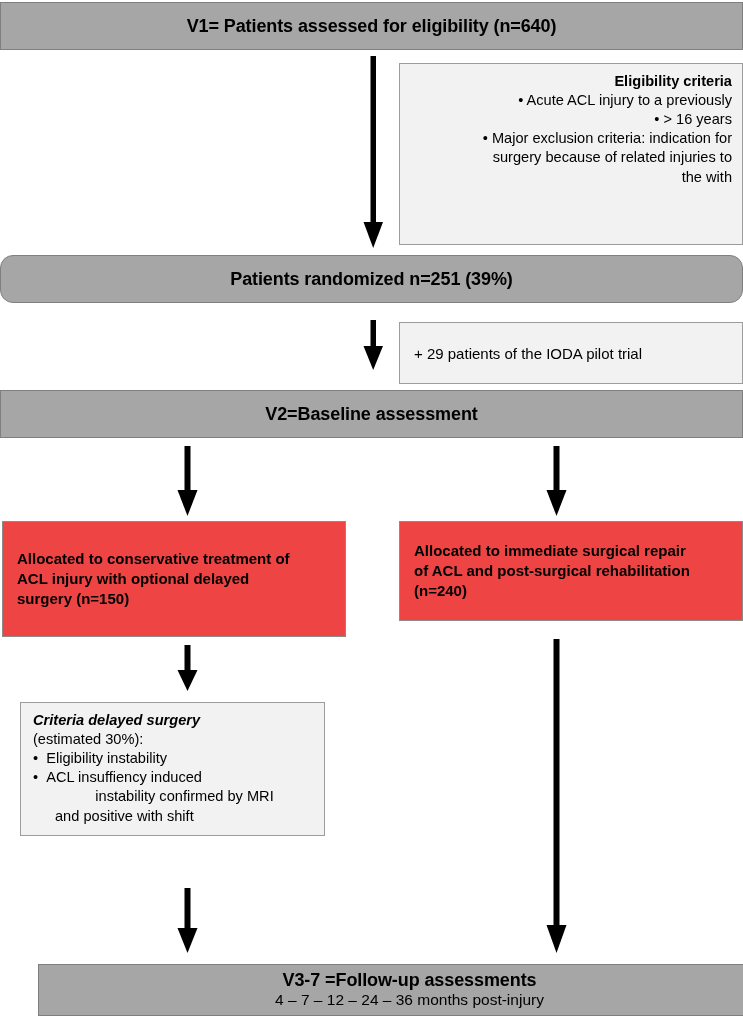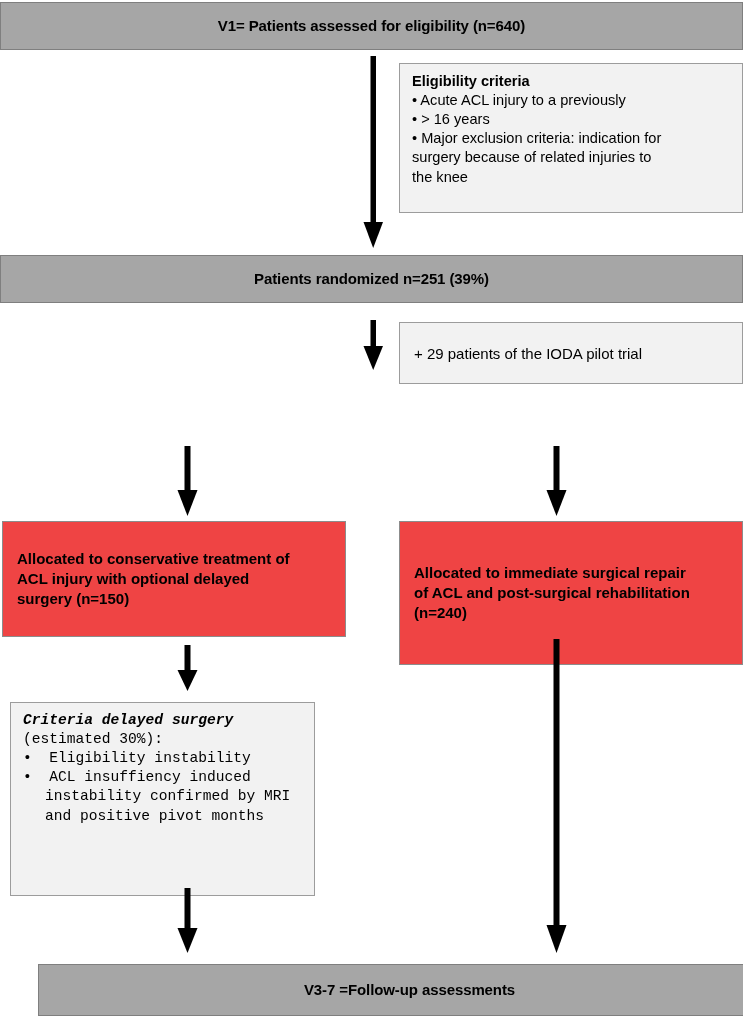--- a/index.html
+++ b/index.html
@@ -23,21 +23,21 @@
     box-sizing: border-box;
     display: flex;
     flex-direction: column;
     align-items: center;
     justify-content: center;
     color: #000000;
     text-align: center;
   }
   .stage-bar .line1 {
     font-weight: bold;
-    font-size: 15px;
+    font-size: 18px;
     letter-spacing: -0.1px;
     line-height: 1.15;
   }
   .stage-bar .line2 {
     font-weight: normal;
     font-size: 15.5px;
     line-height: 1.2;
   }
   
   .note-box {
@@ -106,46 +106,49 @@
     <div class="line1">V1= Patients assessed for eligibility (n=640)</div>
   </div>
 
   <div class="arrow" style="left:362px; top:56px; width:24px; height:192px;">
     <svg width="24" height="192" viewBox="0 0 24 192" aria-hidden="true">
       <rect x="8.5" y="0" width="5.5" height="170" fill="#000000"></rect>
       <polygon points="11.2,192 1.5,166 21,166" fill="#000000"></polygon>
     </svg>
   </div>
 
-  <div class="note-box" style="left:399px; top:63px; width:344px; height:150px;">
+  <div class="note-box" style="left:399px; top:63px; width:344px; height:182px;text-align:right;">
     <div class="pad">
       <span class="note-title">Eligibility criteria</span>
       <span class="bullet-line">• Acute ACL injury  to a previously</span>
       <span class="bullet-line">• &gt; 16 years</span>
       <span class="bullet-line">• Major exclusion criteria: indication for</span>
       <span class="bullet-line">surgery because of related injuries to</span>
-      <span class="bullet-line">the knee</span>
-    </div>
-  </div>
-
-  <div class="stage-bar" style="left:0px; top:255px; width:743px; height:48px;">
+      <span class="bullet-line">the with</span>
+    </div>
+  </div>
+
+  <div class="stage-bar" style="left:0px; top:255px; width:743px; height:48px;border-radius:13px;">
     <div class="line1">Patients randomized n=251 (39%)</div>
   </div>
 
   <div class="arrow" style="left:362px; top:320px; width:24px; height:50px;">
     <svg width="24" height="50" viewBox="0 0 24 50" aria-hidden="true">
       <rect x="8.5" y="0" width="5.5" height="30" fill="#000000"></rect>
       <polygon points="11.2,50 1.5,26 21,26" fill="#000000"></polygon>
     </svg>
   </div>
 
   <div class="plain-box" style="left:399px; top:322px; width:344px; height:62px;">
     <div class="pad">+ 29 patients of the IODA pilot trial</div>
   </div>
 
+  <div class="stage-bar" style="left:0px; top:390px; width:743px; height:48px;">
+    <div class="line1">V2=Baseline assessment</div>
+  </div>
 
   <div class="arrow" style="left:176px; top:446px; width:24px; height:70px;">
     <svg width="24" height="70" viewBox="0 0 24 70" aria-hidden="true">
       <rect x="8.5" y="0" width="6" height="48" fill="#000000"></rect>
       <polygon points="11.5,70 1.5,44 21.5,44" fill="#000000"></polygon>
     </svg>
   </div>
 
   <div class="arrow" style="left:545px; top:446px; width:24px; height:70px;">
     <svg width="24" height="70" viewBox="0 0 24 70" aria-hidden="true">
@@ -155,21 +158,21 @@
   </div>
 
   <div class="alloc-box" style="left:2px; top:521px; width:344px; height:116px;">
     <div class="pad">
       <span class="bullet-line">Allocated to conservative treatment of</span>
       <span class="bullet-line">ACL injury with optional delayed</span>
       <span class="bullet-line">surgery (n=150)</span>
     </div>
   </div>
 
-  <div class="alloc-box" style="left:399px; top:521px; width:344px; height:144px;align-items:center;">
+  <div class="alloc-box" style="left:399px; top:521px; width:344px; height:100px;align-items:center;">
     <div class="pad">
       <span class="bullet-line">Allocated to immediate surgical repair</span>
       <span class="bullet-line">of ACL and post-surgical rehabilitation</span>
       <span class="bullet-line">(n=240)</span>
     </div>
   </div>
 
   <div class="arrow" style="left:176px; top:645px; width:24px; height:46px;">
     <svg width="24" height="46" viewBox="0 0 24 46" aria-hidden="true">
       <rect x="8.5" y="0" width="6" height="28" fill="#000000"></rect>
@@ -177,35 +180,36 @@
     </svg>
   </div>
 
   <div class="arrow" style="left:545px; top:639px; width:24px; height:314px;">
     <svg width="24" height="314" viewBox="0 0 24 314" aria-hidden="true">
       <rect x="8.5" y="0" width="6" height="288" fill="#000000"></rect>
       <polygon points="11.5,314 1.5,286 21.5,286" fill="#000000"></polygon>
     </svg>
   </div>
 
-  <div class="note-box" style="left:10px; top:702px; width:305px; height:194px;font-family:Liberation Mono, monospace;">
+  <div class="note-box" style="left:20px; top:702px; width:305px; height:134px;">
     <div class="pad">
       <span class="note-title-italic">Criteria delayed surgery</span>
       <span class="bullet-line">(estimated 30%):</span>
       <span class="bullet-hang2">•&nbsp;&nbsp;<span>Eligibility instability</span></span>
       <span class="bullet-hang2">•&nbsp;&nbsp;<span>ACL insuffiency induced</span></span>
-      <span class="bullet-line" style="padding-left:22px;">instability confirmed by MRI</span>
-      <span class="bullet-line" style="padding-left:22px;">and positive pivot months</span>
+      <span class="bullet-line" style="padding-left:22px;text-align:center;">instability confirmed by MRI</span>
+      <span class="bullet-line" style="padding-left:22px;">and positive with shift</span>
     </div>
   </div>
 
   <div class="arrow" style="left:176px; top:888px; width:24px; height:65px;">
     <svg width="24" height="65" viewBox="0 0 24 65" aria-hidden="true">
       <rect x="8.5" y="0" width="6" height="42" fill="#000000"></rect>
       <polygon points="11.5,65 1.5,40 21.5,40" fill="#000000"></polygon>
     </svg>
   </div>
 
   <div class="stage-bar" style="left:0px; top:964px; width:743px; height:52px;margin-left:38px;">
     <div class="line1">V3-7 =Follow-up assessments</div>
+    <div class="line2">4 – 7 – 12 – 24 – 36 months post-injury</div>
   </div>
 
 </div>
 
 </body></html>

